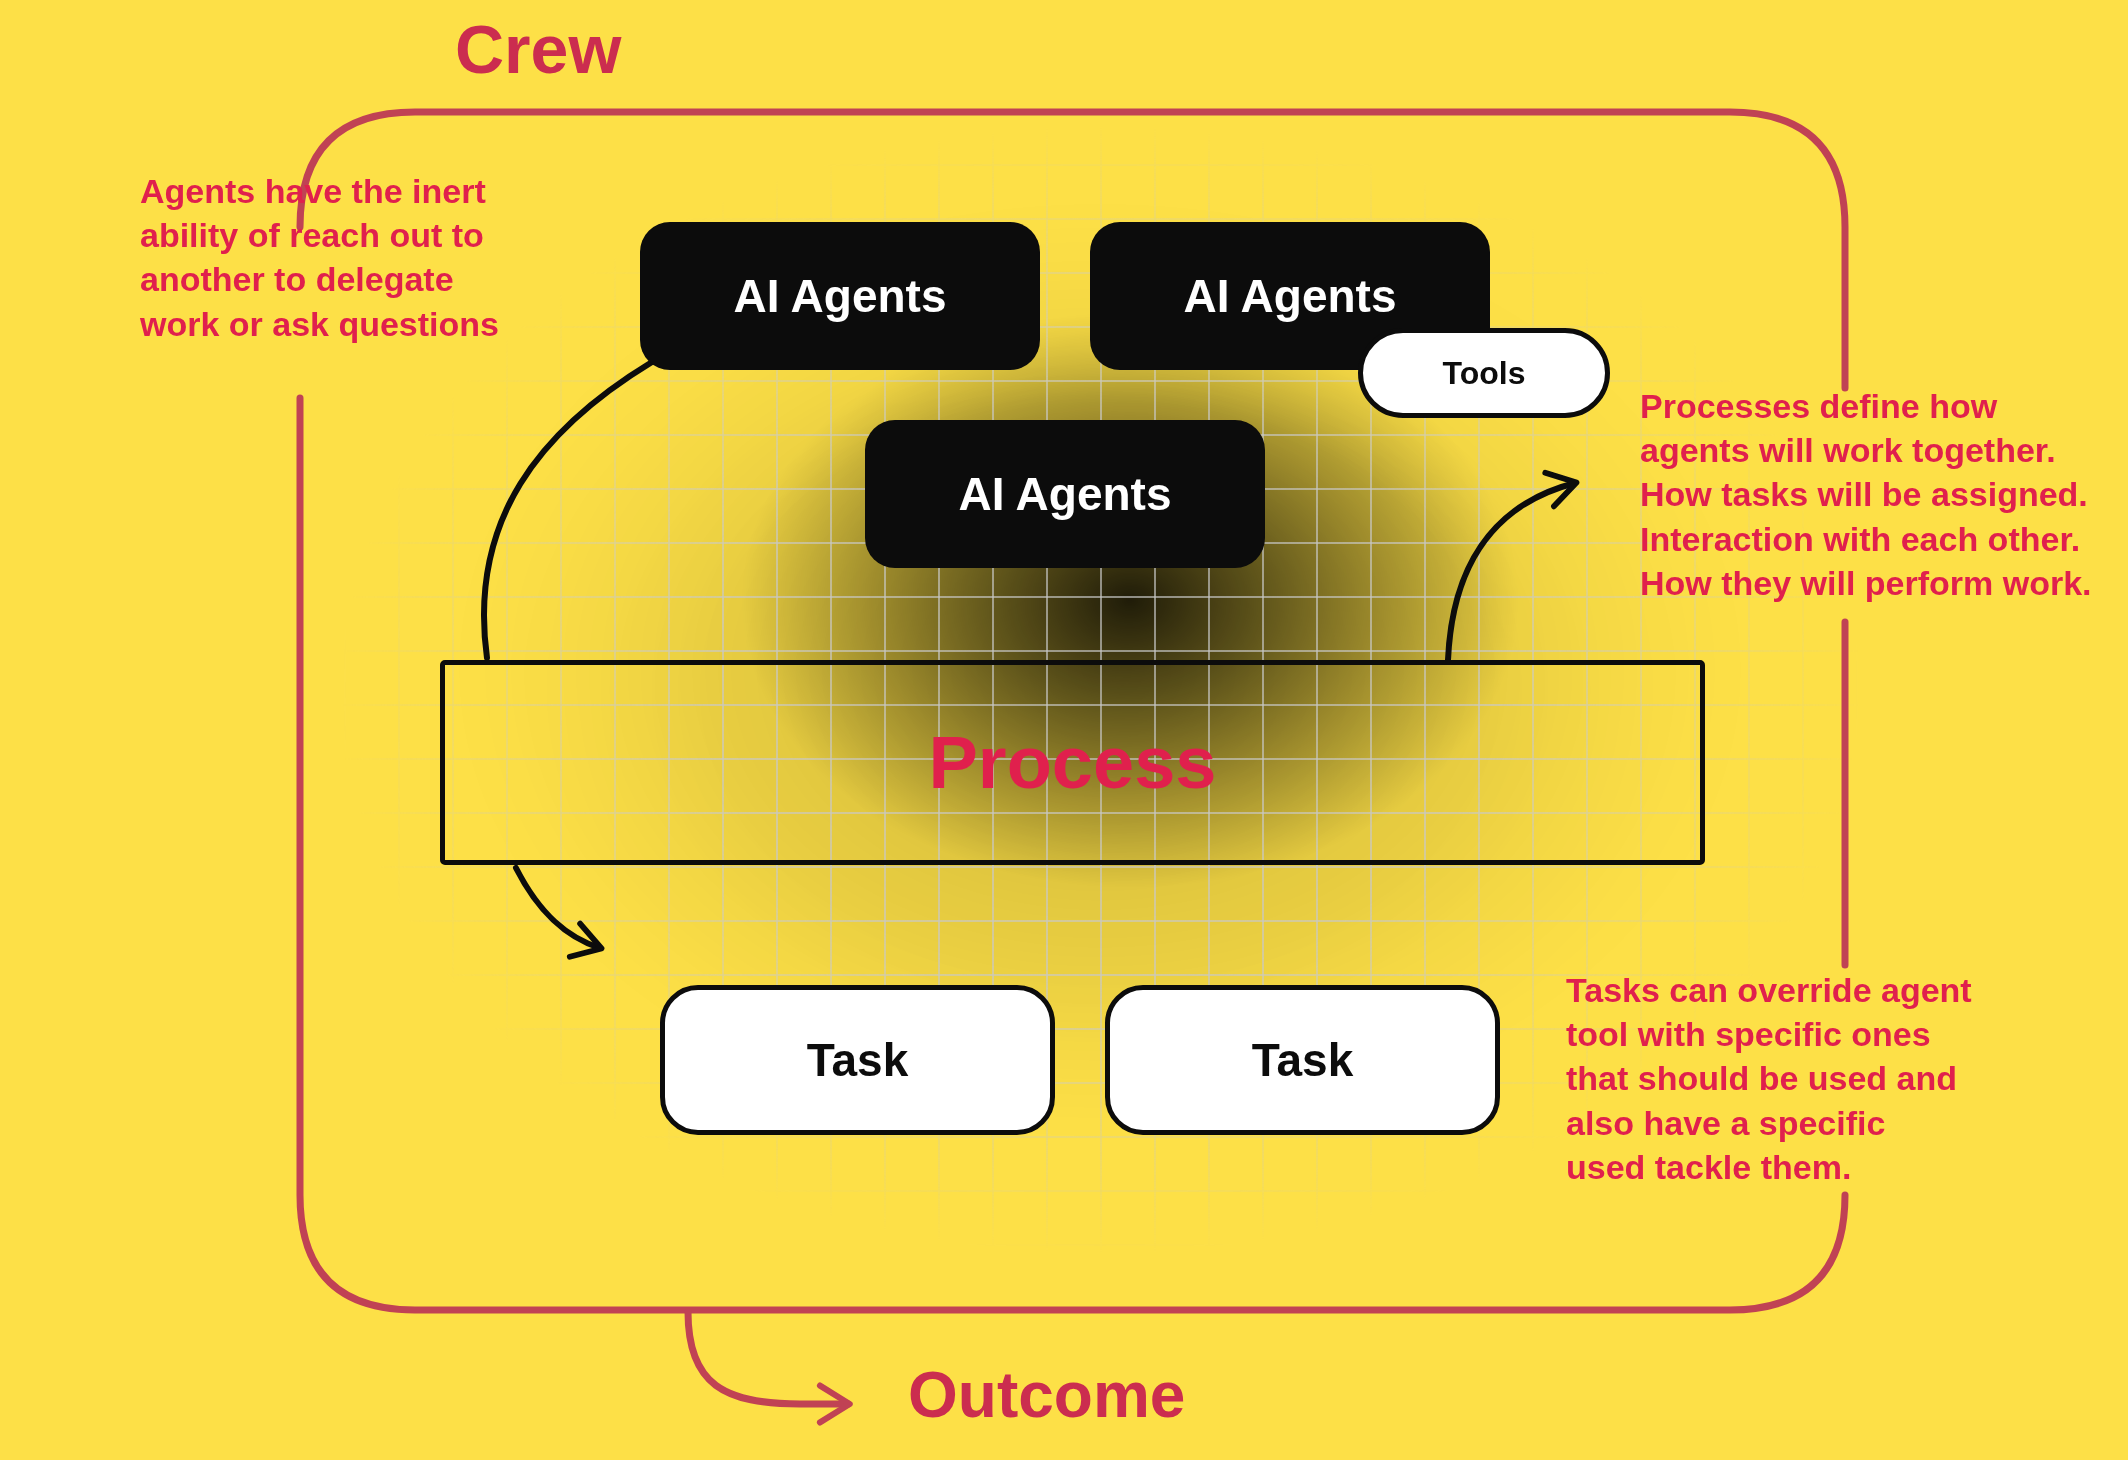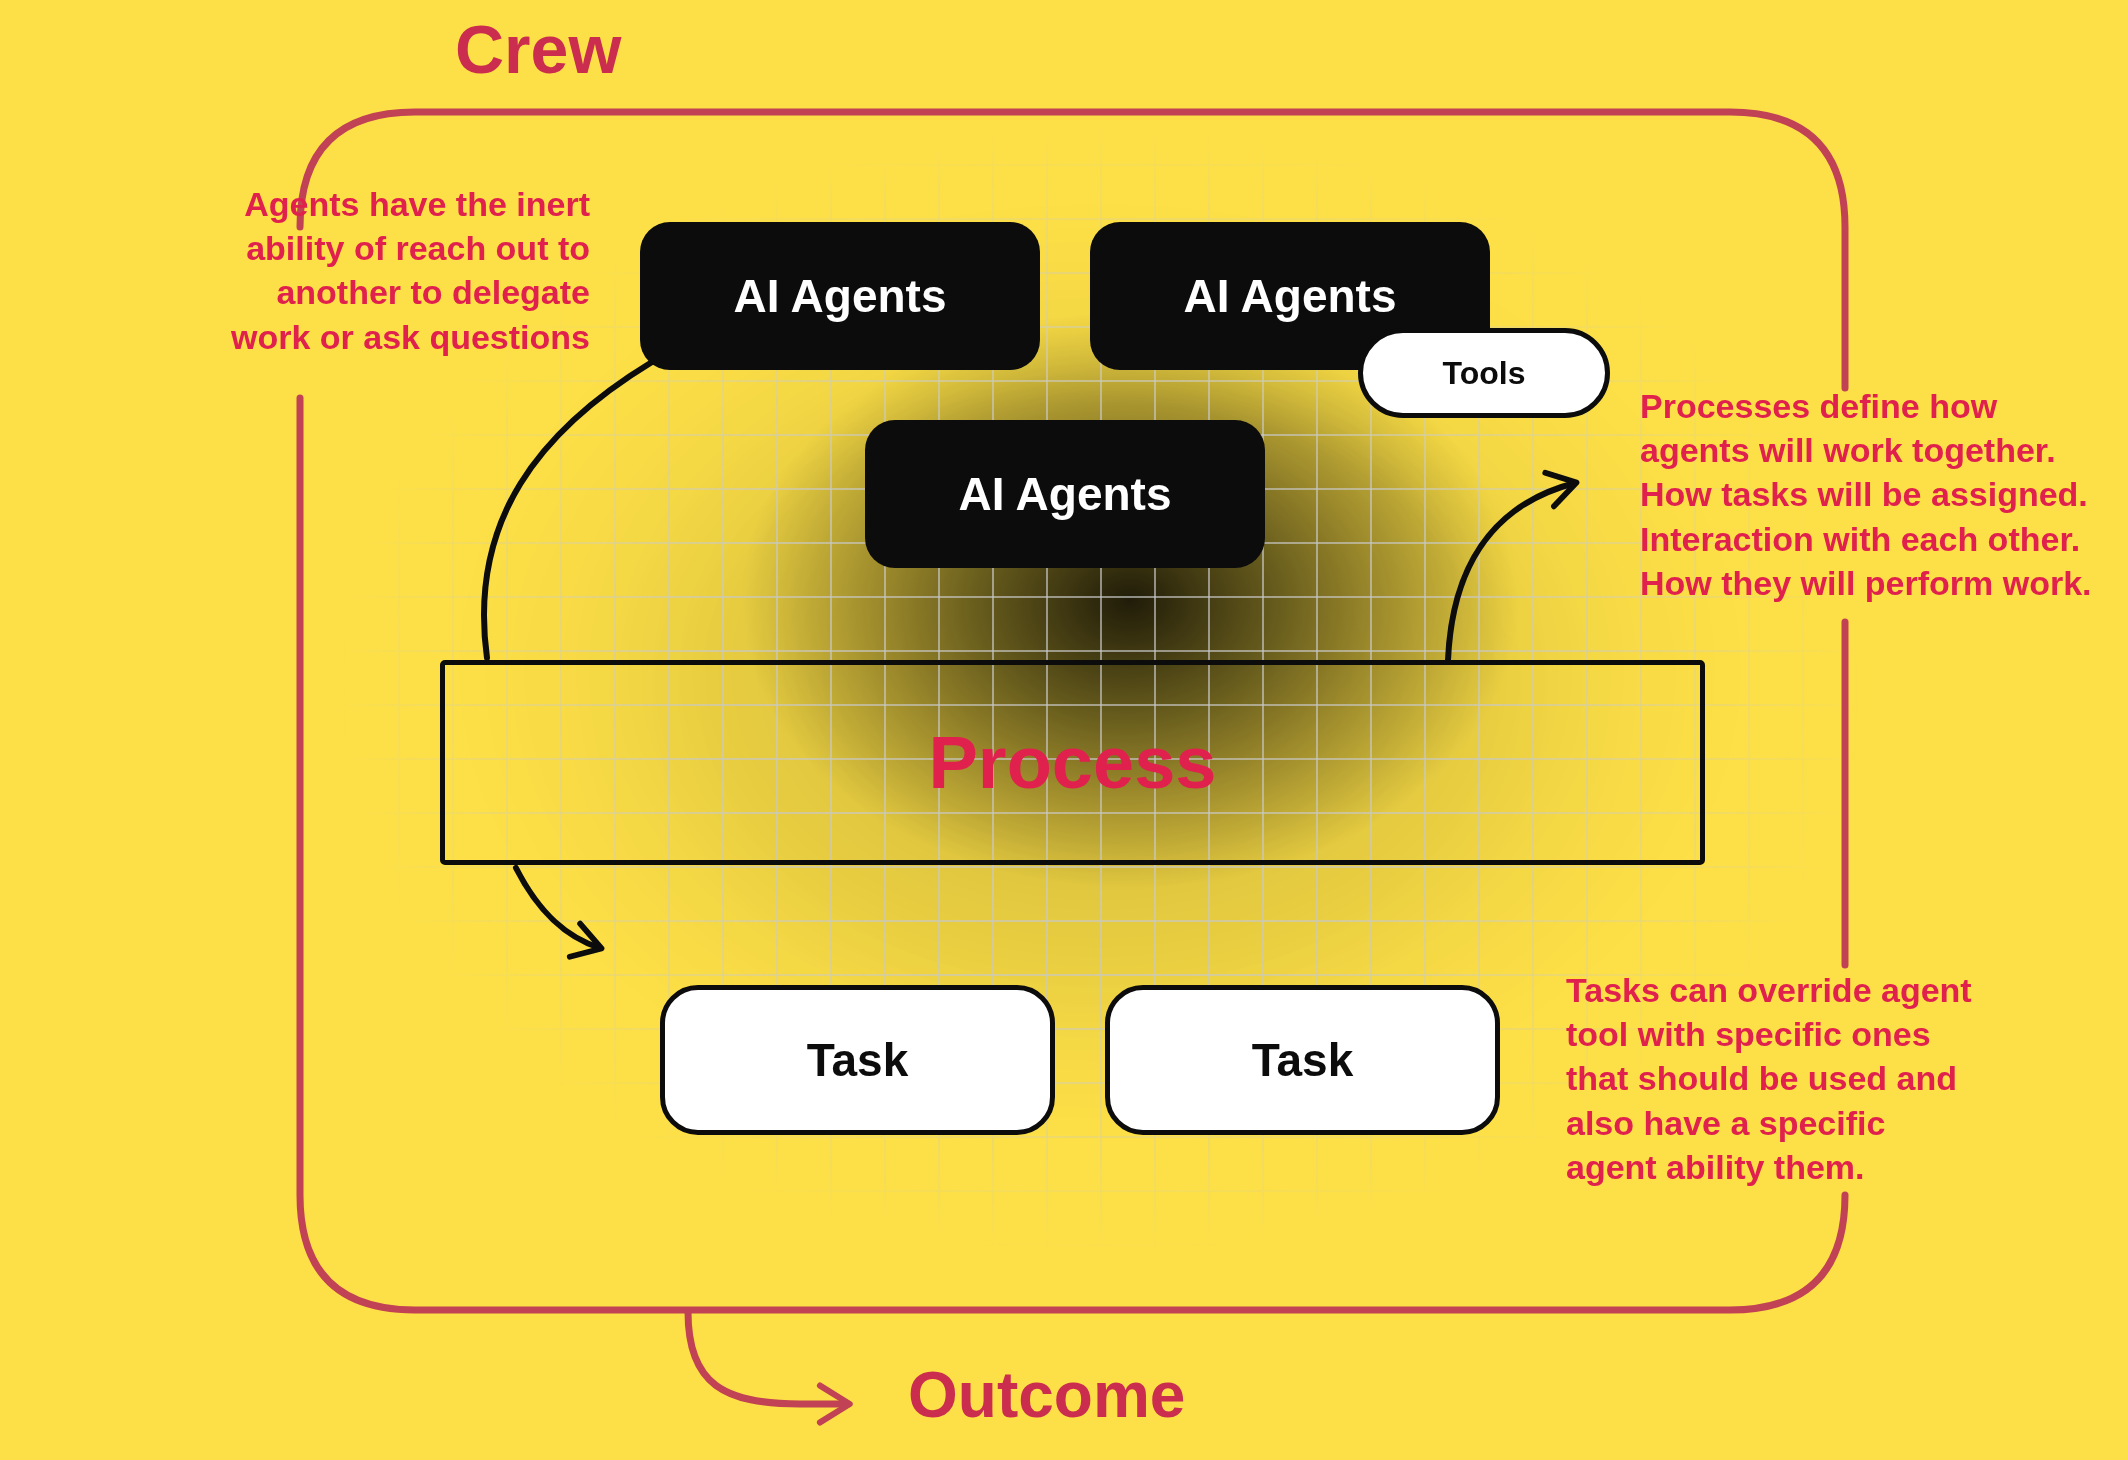--- a/index.html
+++ b/index.html
@@ -94,28 +94,28 @@
     <span class="process-label">Process</span>
   </div>
 
   <div class="box white-box" style="left:660px;top:985px;width:395px;height:150px;">
     <span>Task</span>
   </div>
   <div class="box white-box" style="left:1105px;top:985px;width:395px;height:150px;">
     <span>Task</span>
   </div>
 
-  <div class="annotation" style="left:140px;top:182px;width:450px;text-align:right;">Agents have the inert
+  <div class="annotation" style="left:140px;top:169px;width:450px;text-align:left;">Agents have the inert
 ability of reach out to
 another to delegate
 work or ask questions</div>
   <div class="annotation" style="left:1640px;top:384px;width:500px;">Processes define how
 agents will work together.
 How tasks will be assigned.
 Interaction with each other.
 How they will perform work.</div>
   <div class="annotation" style="left:1566px;top:968px;width:470px;">Tasks can override agent
 tool with specific ones
 that should be used and
 also have a specific
-agent ability them.</div>
+used tackle them.</div>
 
 </div>
 
 </body></html>

